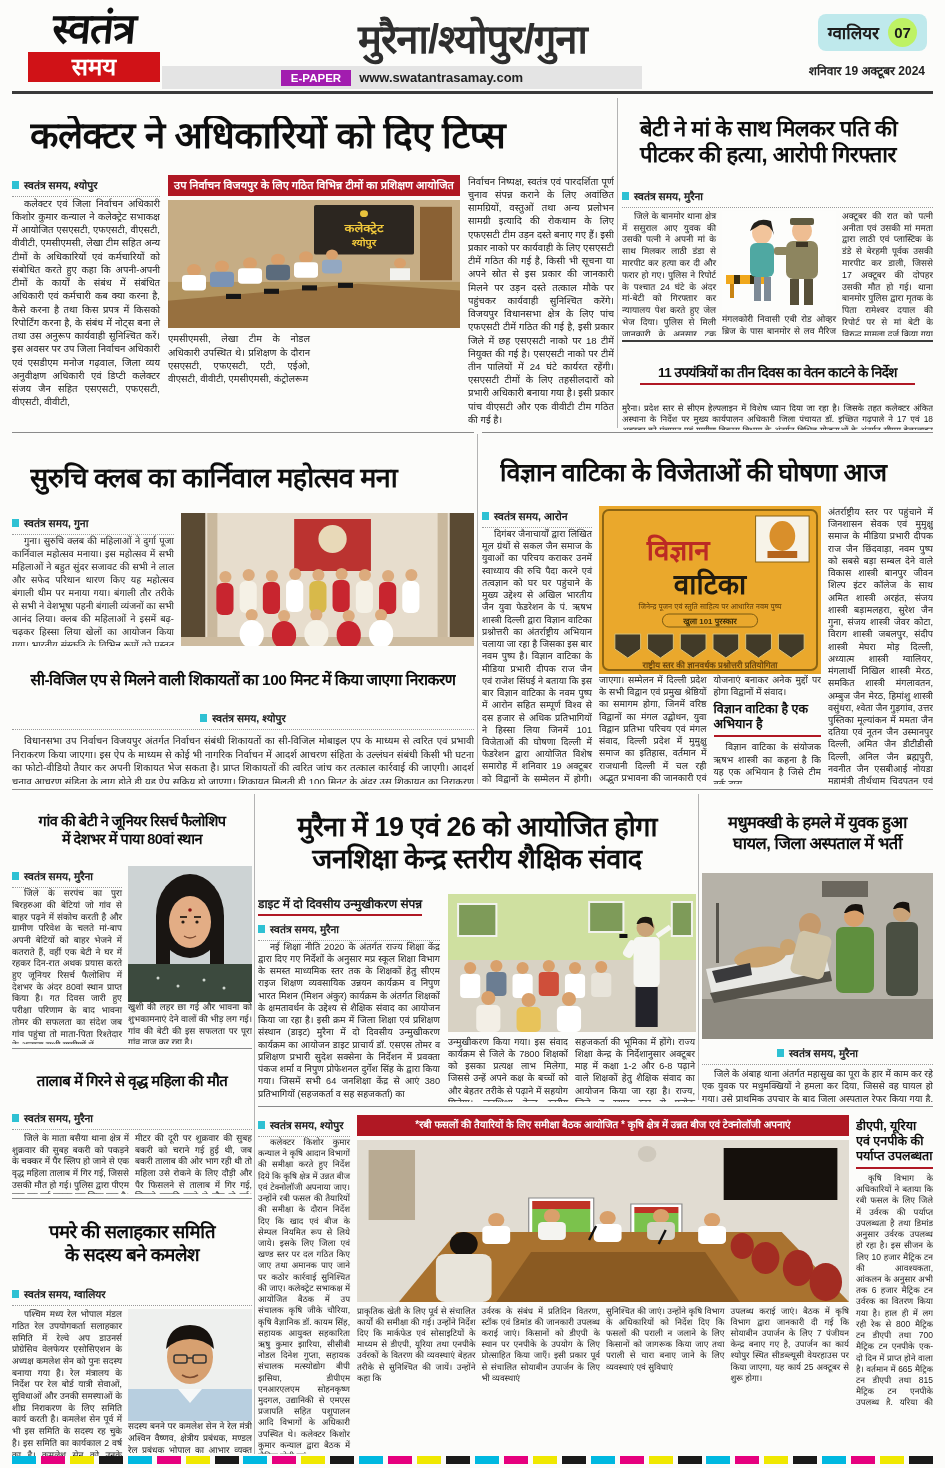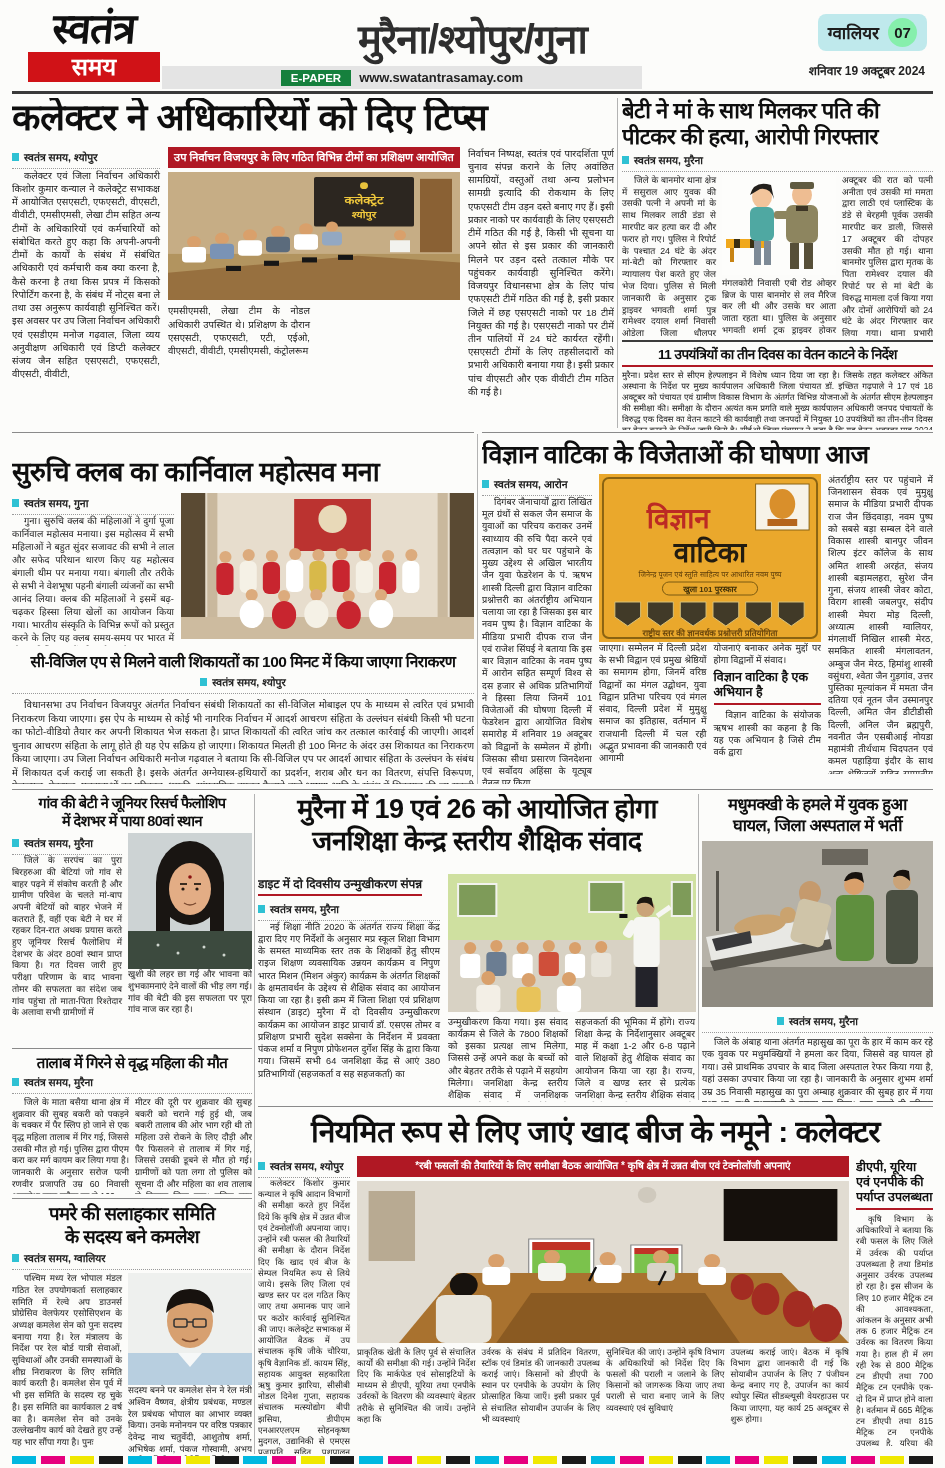--- a/index.html
+++ b/index.html
@@ -7,30 +7,30 @@
         font-family:"Liberation Sans",sans-serif;color:#1b1b1b;overflow:hidden;}
   .page *{box-sizing:border-box;}
 
   
   .masthead{position:absolute;left:12px;top:8px;width:921px;height:86px;border-bottom:3px solid #3a3a3a;}
   .logo{position:absolute;left:16px;top:0;text-align:center;}
   .logo-top{font-size:42px;font-weight:800;color:#101010;transform:skewX(-5deg);letter-spacing:-1px;line-height:1;}
   .logo-bottom{background:#d01217;color:#fff;font-weight:800;font-size:24px;width:132px;margin:2px auto 0;line-height:1.25;}
   .region{position:absolute;left:0;right:0;top:2px;text-align:center;font-size:40px;font-weight:800;color:#2e2e2e;letter-spacing:-1px;}
   .webbar{position:absolute;left:150px;top:58px;width:480px;height:23px;background:#e4e4e4;display:flex;align-items:center;justify-content:center;gap:8px;}
-  .epbadge{background:#15803d;color:#fff;font-weight:bold;font-size:11.5px;padding:2px 10px;}
+  .epbadge{background:#a21caf;color:#fff;font-weight:bold;font-size:11.5px;padding:2px 10px;}
   .website{font-weight:bold;font-size:13px;color:#222;}
   .edition-box{position:absolute;right:6px;top:6px;background:#bfe9ec;border-radius:8px;padding:4px 10px;display:flex;align-items:center;gap:9px;}
   .edition-name{font-size:17px;font-weight:800;color:#1d1d1d;}
-  .page-circle{background:#86efac;border-radius:50%;width:29px;height:29px;display:flex;align-items:center;justify-content:center;font-weight:800;font-size:15px;}
+  .page-circle{background:#bef264;border-radius:50%;width:29px;height:29px;display:flex;align-items:center;justify-content:center;font-weight:800;font-size:15px;}
   .dateline{position:absolute;right:8px;top:54px;font-size:12px;font-weight:bold;color:#222;}
 
   
   .story{position:absolute;overflow:hidden;}
-  .hl{margin:0;color:#0e0e0e;font-weight:800;letter-spacing:-0.5px;}
+  .hl{margin:18px;color:#0e0e0e;font-weight:800;letter-spacing:-0.5px;}
   .nowrap{white-space:nowrap;overflow:hidden;}
   .byline{display:flex;align-items:center;gap:5px;font-weight:bold;font-size:10.5px;color:#222;
           border-bottom:1px dotted #9a9a9a;padding:3px 0 4px;}
   .byline.center{justify-content:center;}
   .bull{width:7px;height:8px;background:#2fc1d3;display:inline-block;flex:none;}
   p.body{margin:0;font-size:10px;line-height:1.38;text-align:justify;color:#1c1c1c;text-indent:12px;}
   p.cont{text-indent:0;}
   .banner{background:#b01824;color:#fff;font-weight:bold;text-align:center;padding:4px 3px;line-height:1.25;}
   .photo{overflow:hidden;background:#ccc;flex:none;}
   .photo svg{display:block;width:100%;height:100%;}
@@ -59,21 +59,21 @@
   .s2-mid{width:114px;flex:none;display:flex;flex-direction:column;gap:3px;}
   .s2-c3{flex:1;}
   .s2 p.body{font-size:8.8px;line-height:1.34;}
 
   
   .ssal{left:622px;top:340px;width:311px;height:90px;border-top:2px solid #3c3c3c;padding-top:3px;}
   .ssal .hl{font-size:13.5px;text-align:center;border-bottom:2px solid #b01824;padding-bottom:2px;}
   .ssal p.body{font-size:8.4px;line-height:1.3;margin-top:3px;}
 
   
-  .s3{left:12px;top:432px;width:462px;height:214px;border-top:1px solid #8a8a8a;padding-top:19px;}
+  .s3{left:12px;top:432px;width:462px;height:214px;border-top:1px solid #8a8a8a;padding-top:7px;}
   .s3 .hl{font-size:27px;}
   .s3-body{display:flex;gap:7px;margin-top:4px;}
   .s3-c1{width:162px;flex:none;}
   .s3-right{flex:1;}
   .s3 p.body{font-size:9.4px;}
 
   
   .s4{left:482px;top:432px;width:451px;height:352px;border-top:1px solid #8a8a8a;padding-top:3px;}
   .s4 .hl{font-size:25px;}
   .s4-body{display:flex;gap:7px;margin-top:4px;height:300px;}
@@ -561,21 +561,20 @@
       </svg>
     </div>
     <div class="byline center" style="margin-top:4px;">
       <span class="bull"></span>
       <span>स्वतंत्र समय, मुरैना</span>
     </div>
     <p class="body">जिले के अंबाह थाना अंतर्गत महासुख का पूरा के हार में काम कर रहे एक युवक पर मधुमक्खियों ने हमला कर दिया, जिससे वह घायल हो गया। उसे प्राथमिक उपचार के बाद जिला अस्पताल रेफर किया गया है, यहां उसका उपचार किया जा रहा है। जानकारी के अनुसार शुभम शर्मा उम्र 35 निवासी महासुख का पुरा अम्बाह शुक्रवार की सुबह हार में गया हुआ था, तभी मधुमक्खी ने हमला कर दिया। पता चलते ही परिजन अम्बाह अस्पताल लेकर पहुंचे, जहां से उसे जिला अस्पताल रेफर कर दिया।</p>
   </section>
 
   <section class="story s11">
-    <h1 class="hl nowrap">नियमित रूप से लिए जाएं खाद बीज के नमूने : कलेक्टर</h1>
     <div class="s11-body">
       <div class="s11-c1">
         <div class="byline">
           <span class="bull"></span>
           <span>स्वतंत्र समय, श्योपुर</span>
         </div>
         <p class="body">कलेक्टर किशोर कुमार कन्याल ने कृषि आदान विभागों की समीक्षा करते हुए निर्देश दिये कि कृषि क्षेत्र में उन्नत बीज एवं टेक्नोलॉजी अपनाया जाए। उन्होंने रबी फसल की तैयारियों की समीक्षा के दौरान निर्देश दिए कि खाद एवं बीज के सेम्पल नियमित रूप से लिये जाये। इसके लिए जिला एवं खण्ड स्तर पर दल गठित किए जाए तथा अमानक पाए जाने पर कठोर कार्रवाई सुनिश्चित की जाए। कलेक्ट्रेट सभाकक्ष में आयोजित बैठक में उप संचालक कृषि जीके चौरिया, कृषि वैज्ञानिक डॉ. कायम सिंह, सहायक आयुक्त सहकारिता ऋषु कुमार झारिया, सीसीबी नोडल दिनेश गुप्ता, सहायक संचालक मत्स्योद्योग बीपी झसिया, डीपीएम एनआरएलएम सोहनकृष्ण मुदगल, उद्यानिकी से एमएस प्रजापति सहित पशुपालन आदि विभागों के अधिकारी उपस्थित थे। कलेक्टर किशोर कुमार कन्याल द्वारा बैठक में जैविक खेती एवं</p>
       </div>
       <div class="s11-mid">
         <div class="banner">*रबी फसलों की तैयारियों के लिए समीक्षा बैठक आयोजित * कृषि क्षेत्र में उन्नत बीज एवं टेक्नोलॉजी अपनाएं</div>

